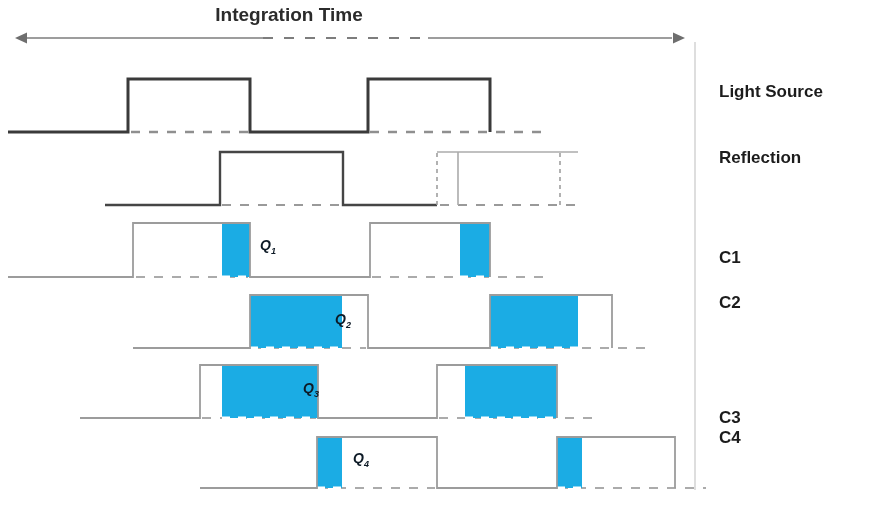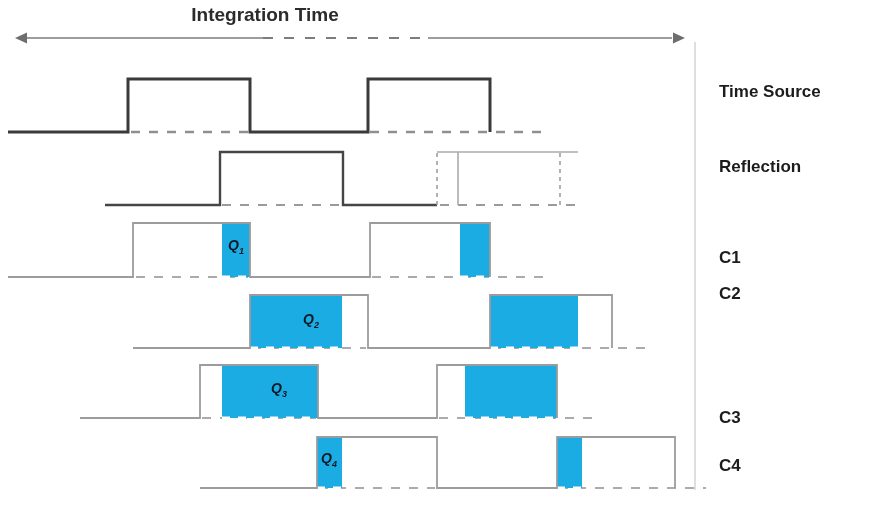--- a/index.html
+++ b/index.html
@@ -9,33 +9,35 @@
     background:#ffffff;
     font-family:"Liberation Sans", sans-serif;
     overflow:hidden;
   }
   #wave-svg{position:absolute;left:0;top:0;}
   .title{
     position:absolute;left:0;top:4px;width:530px;
     text-align:center;
     font-size:19px;font-weight:700;color:#2b2b2b;
     letter-spacing:0px;
+    padding-left:24px;
   }
   .row-label{
     position:absolute;left:719px;
     font-size:17px;font-weight:700;color:#1c1c1c;
     white-space:nowrap;
     transform:translateY(-50%);
   }
   .q-label{
     position:absolute;
     transform:translate(-50%,-50%);
     font-size:14px;font-weight:700;font-style:italic;
     color:#0d1a26;line-height:1;
     white-space:nowrap;
+    margin-left:32px;
   }
   .q-label sub{font-size:9px;font-style:italic;}
 </style>
 </head>
 <body>
 
 <div id="stage">
   <svg id="wave-svg" width="877" height="518" viewBox="0 0 877 518">
       <line x1="25" y1="38" x2="263" y2="38" stroke="#7d7d7d" stroke-width="1.6"></line>
       <line x1="263" y1="38" x2="428" y2="38" stroke="#7d7d7d" stroke-width="2.2" stroke-dasharray="10,11"></line>
@@ -77,24 +79,24 @@
       <line x1="319" y1="488" x2="435" y2="488" stroke="#ababab" stroke-width="2" stroke-dasharray="9,9"></line>
       <line x1="559" y1="488" x2="706" y2="488" stroke="#ababab" stroke-width="2" stroke-dasharray="9,9"></line>
       <rect x="317" y="437" width="25" height="51" fill="#1BACE4"></rect>
       <line x1="317" y1="488" x2="342" y2="488" stroke="#ffffff" stroke-width="3" stroke-dasharray="8,8"></line>
       <rect x="557" y="437" width="25" height="51" fill="#1BACE4"></rect>
       <line x1="557" y1="488" x2="582" y2="488" stroke="#ffffff" stroke-width="3" stroke-dasharray="8,8"></line>
       <polyline points="200,488 317,488 317,437 437,437 437,488 557,488 557,437 675,437 675,488" fill="none" stroke="#9c9c9c" stroke-width="1.8" stroke-linejoin="miter"></polyline>
     </svg>
   <div class="title">Integration Time</div>
   <div id="overlay">
-      <div class="row-label" style="top: 92px;">Time Source</div>
-      <div class="row-label" style="top: 167px;">Reflection</div>
+      <div class="row-label" style="top: 92px;">Light Source</div>
+      <div class="row-label" style="top: 158px;">Reflection</div>
       <div class="row-label" style="top: 258px;">C1</div>
       <div class="q-label" style="left: 236px; top: 247px;"><span>Q</span><sub>1</sub></div>
-      <div class="row-label" style="top: 294px;">C2</div>
+      <div class="row-label" style="top: 303px;">C2</div>
       <div class="q-label" style="left: 311px; top: 321px;"><span>Q</span><sub>2</sub></div>
       <div class="row-label" style="top: 390px; margin-top: 28px;">C3</div>
       <div class="q-label" style="left: 279px; top: 390px;"><span>Q</span><sub>3</sub></div>
-      <div class="row-label" style="top: 466px;">C4</div>
+      <div class="row-label" style="top: 438px;">C4</div>
       <div class="q-label" style="left: 329px; top: 460px;"><span>Q</span><sub>4</sub></div>
     </div>
 </div>
 
 </body></html>

